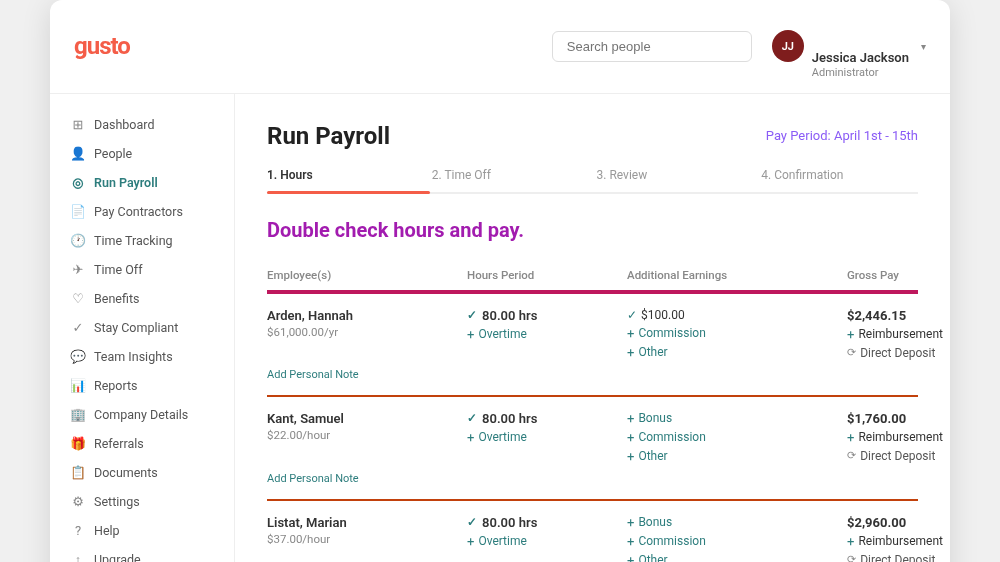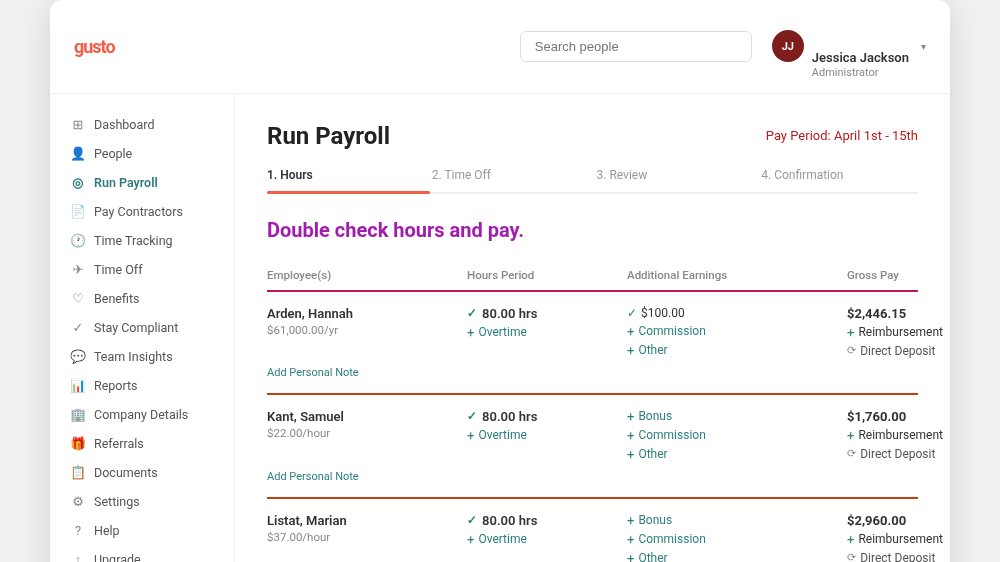--- a/index.html
+++ b/index.html
@@ -21,33 +21,33 @@
       flex-direction: column;
     }
     
     .topbar {
       display: flex;
       align-items: center;
       padding: 14px 24px;
       border-bottom: 1px solid #eee;
     }
     .logo {
-      font-size: 18px;
+      font-size: 24px;
       font-weight: 700;
       color: #f45d48;
       letter-spacing: -1px;
       margin-right: auto;
     }
     .search-bar {
       border: 1px solid #ddd;
       border-radius: 6px;
       padding: 7px 14px;
       font-size: 13px;
       color: #aaa;
-      width: 232px;
+      width: 200px;
       outline: none;
     }
     .user-area {
       display: flex;
       align-items: center;
       margin-left: 20px;
       gap: 8px;
     }
     .avatar-circle {
       width: 32px;
@@ -100,21 +100,21 @@
       padding: 28px 32px;
       overflow-y: auto;
     }
     .content-header {
       display: flex;
       justify-content: space-between;
       align-items: center;
       margin-bottom: 18px;
     }
     .page-title { font-size: 24px; font-weight: 700; color: #222; }
-    .pay-period { font-size: 13px; color: #b91c1c; }
+    .pay-period { font-size: 13px; color: #8b5cf6; }
 
     
     .steps {
       display: flex;
       align-items: center;
       gap: 8px;
       margin-bottom: 24px;
       border-bottom: 2px solid #eee;
       position: relative;
     }
@@ -139,21 +139,21 @@
     .section-heading {
       font-size: 20px;
       font-weight: 700;
       color: #a21caf;
       margin-bottom: 20px;
     }
     .table-header {
       display: grid;
       grid-template-columns: 200px 160px 220px 200px;
       padding: 6px 0 8px;
-      border-bottom: 2px solid #be185d;
+      border-bottom: 4px solid #be185d;
     }
     .th {
       font-size: 11.5px;
       color: #888;
       font-weight: 500;
     }
     .employee-row {
       border-bottom: 2px solid #c2410c;
       padding: 14px 0;
     }

